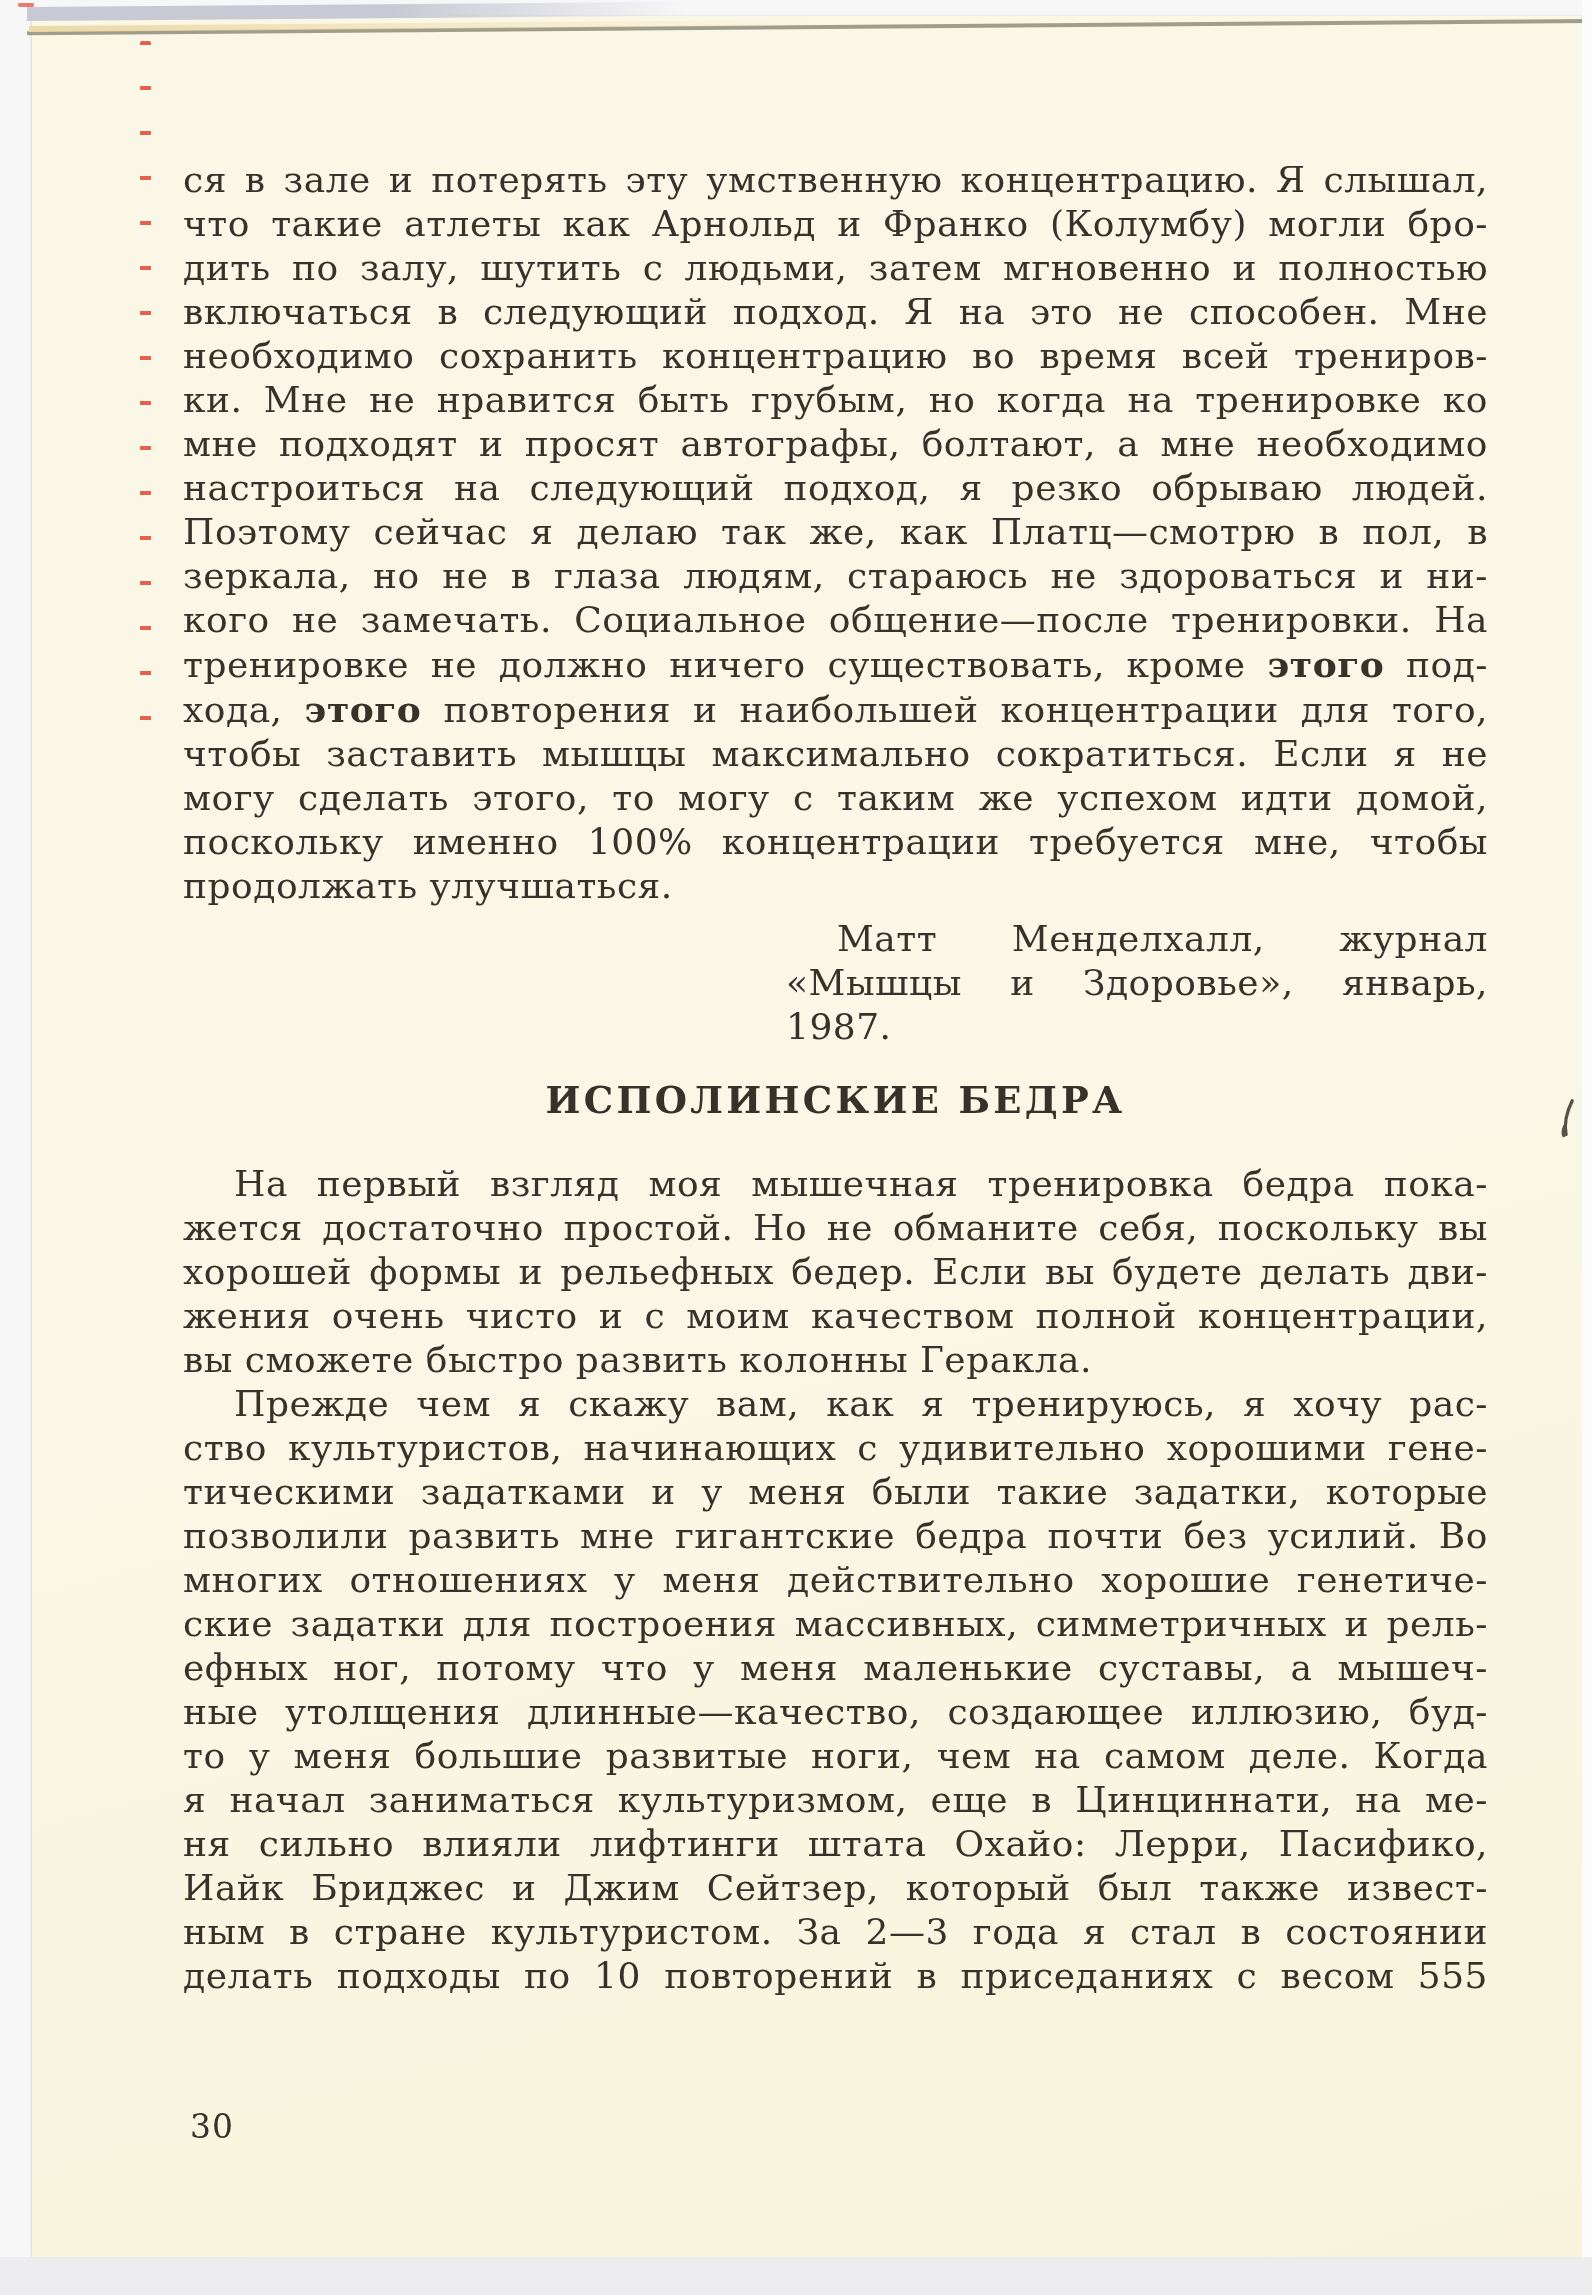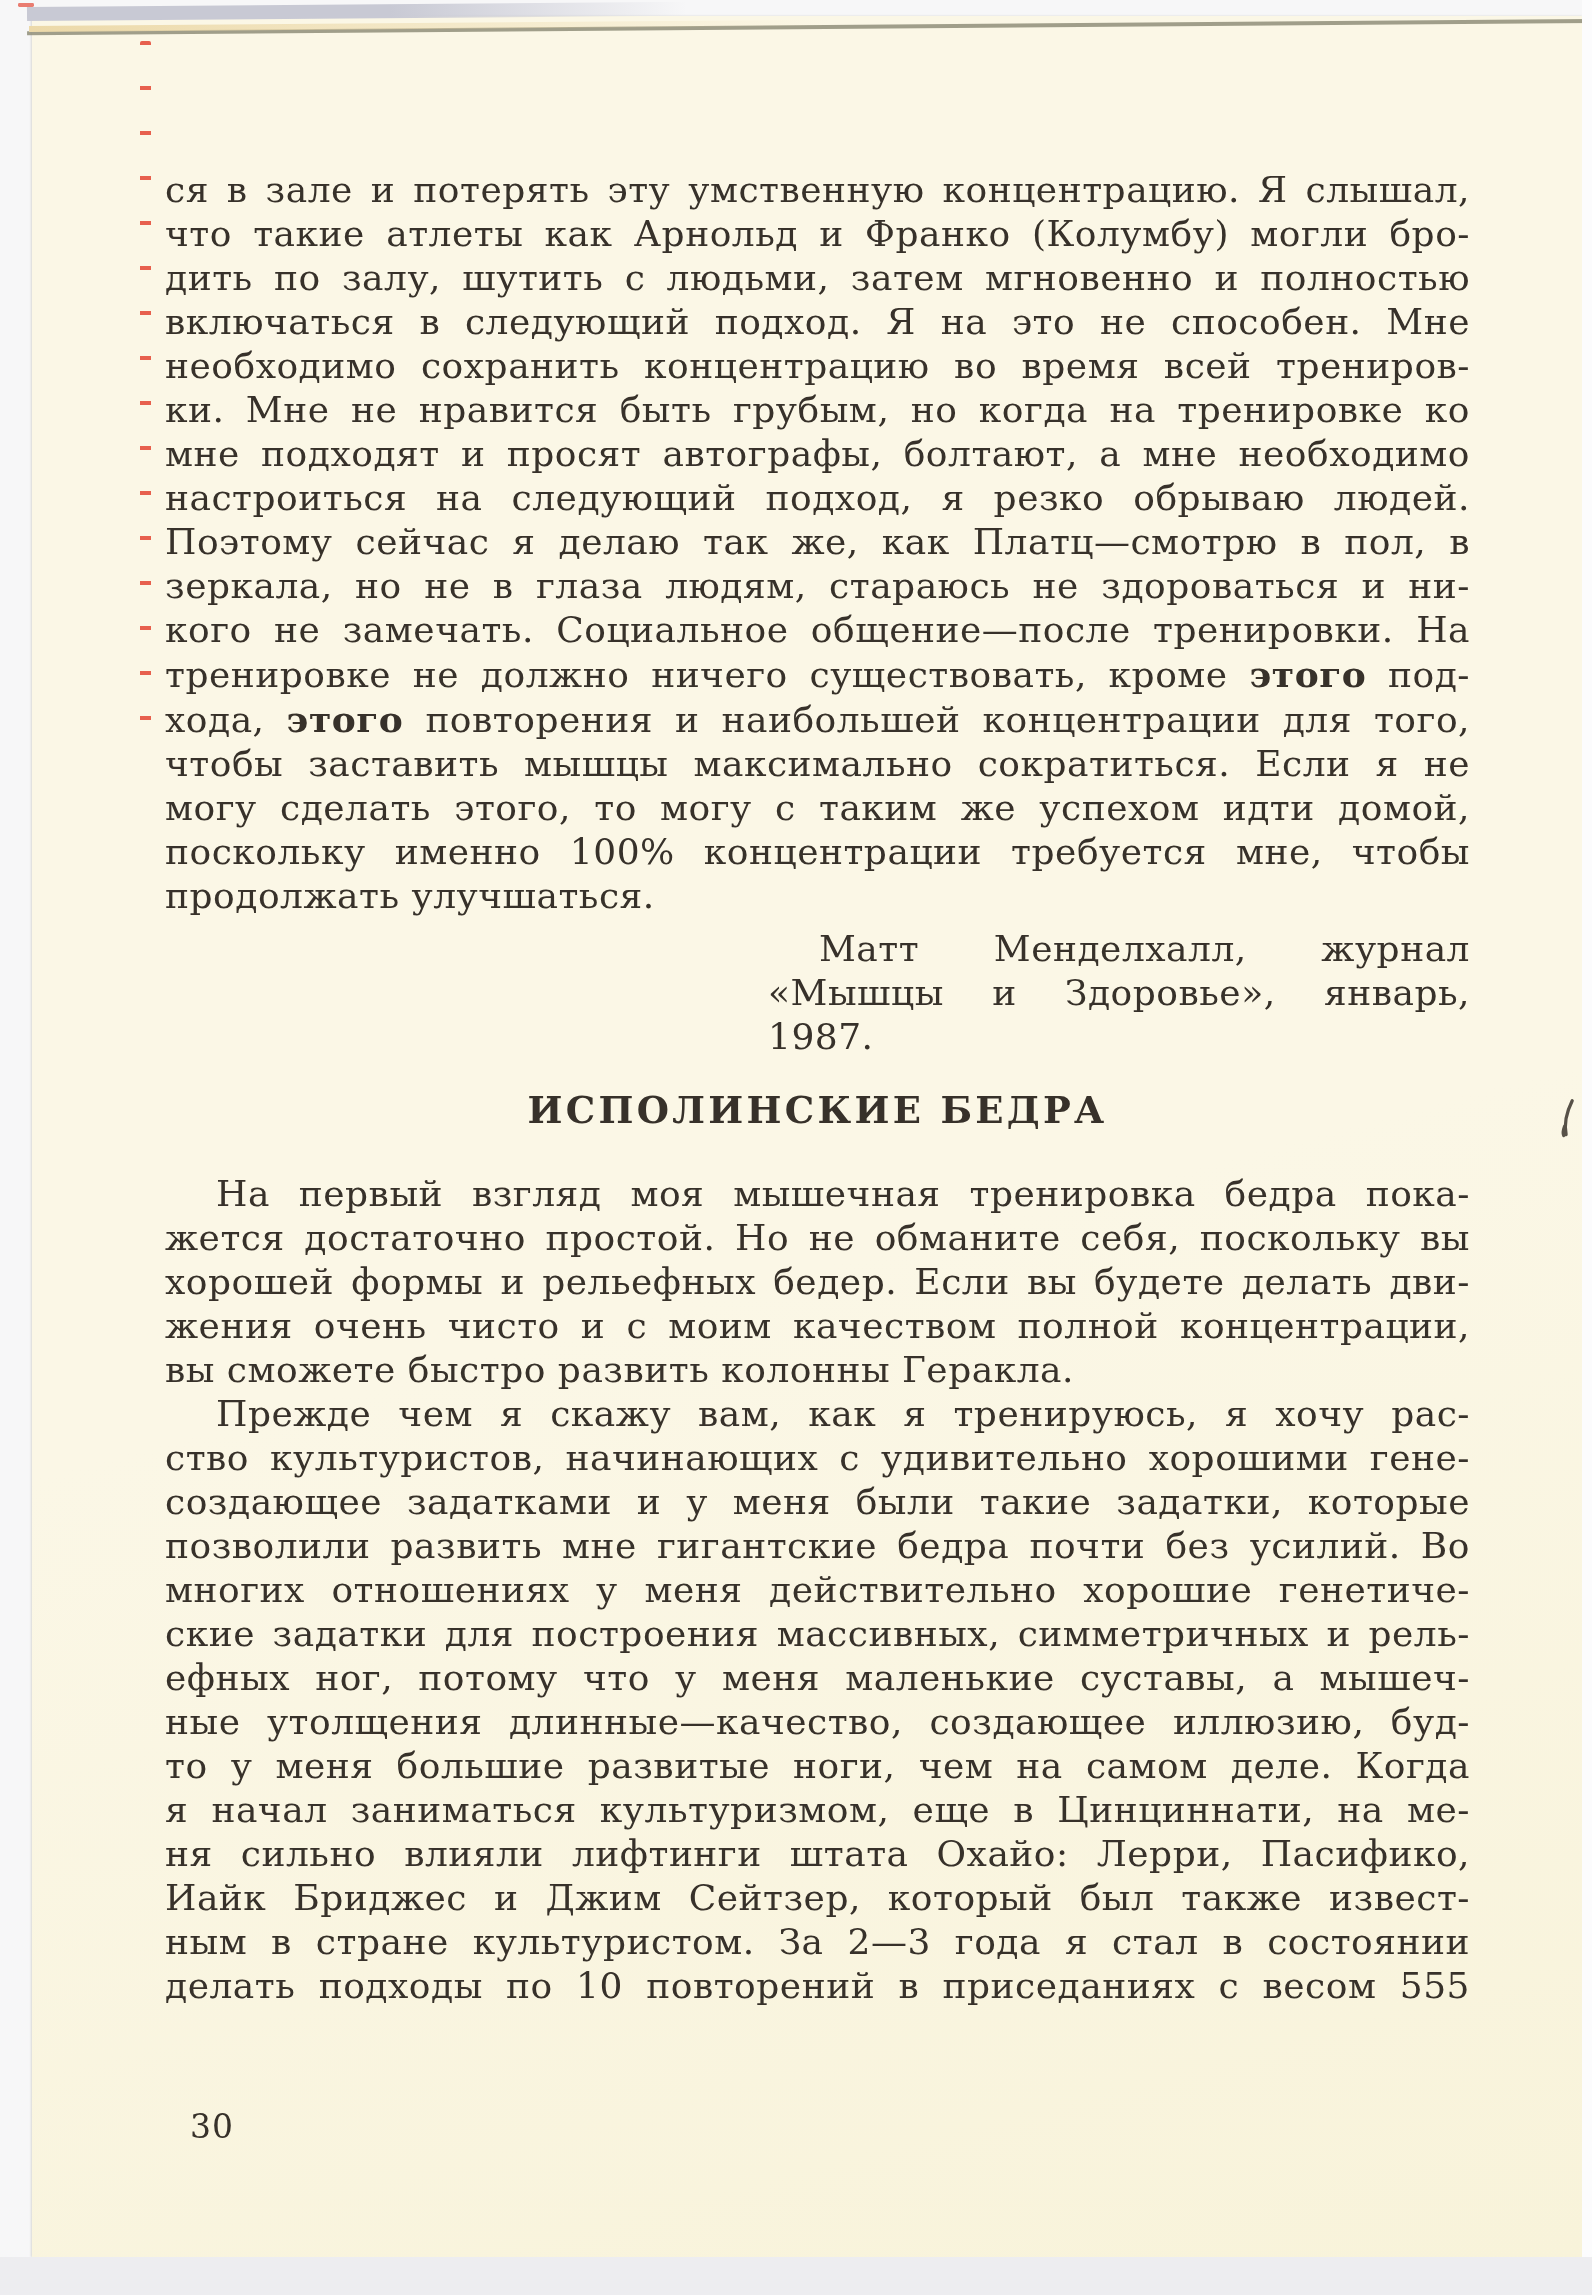--- a/index.html
+++ b/index.html
@@ -46,22 +46,22 @@
     position:absolute; left:140px; top:41px; width:11.3px; height:709px;
     background:repeating-linear-gradient(180deg,var(--red) 0 4.2px,rgba(0,0,0,0) 4.2px 45px);
     opacity:.8; border-radius:1.9px;
   }
   .corner-mark{
     position:absolute; left:18px; top:2.8px; width:16px; height:4.7px;
     background:var(--red); opacity:.65; border-radius:1.4px;
   }
   .pen-mark{ position:absolute; left:1558px; top:1098px; }
   .flow{
-    position:absolute; left:165px; top:158px; width:1305px;
-    font-size:36px; line-height:44px; letter-spacing:0.5px;margin-top:10px;
+    position:absolute; left:183px; top:158px; width:1305px;
+    font-size:36px; line-height:44px; letter-spacing:0.5px;
   }
   .line{ text-align:justify; white-space:nowrap; }
   .line.j{ text-align:justify; text-align-last:justify; white-space:normal; }
   .line.ind{ text-indent:51px; }
   .b{ font-weight:bold; }
   .attribution{
     margin-top:9.4px; margin-left:603px; width:702px;
   }
   .heading{
     margin-top:28px; text-align:center; font-weight:bold;
@@ -122,21 +122,21 @@
   <div class="para2">
       <div class="line j ind"><span>На первый взгляд моя мышечная тренировка бедра пока-</span></div>
       <div class="line j"><span>жется достаточно простой. Но не обманите себя, поскольку вы</span></div>
       <div class="line j"><span>хорошей формы и рельефных бедер. Если вы будете делать дви-</span></div>
       <div class="line j"><span>жения очень чисто и с моим качеством полной концентрации,</span></div>
       <div class="line"><span>вы сможете быстро развить колонны Геракла.</span></div>
     </div>
   <div>
       <div class="line j ind"><span>Прежде чем я скажу вам, как я тренируюсь, я хочу рас-</span></div>
       <div class="line j"><span>ство культуристов, начинающих с удивительно хорошими гене-</span></div>
-      <div class="line j"><span>создающее задатками и у меня были такие задатки, которые</span></div>
+      <div class="line j"><span>тическими задатками и у меня были такие задатки, которые</span></div>
       <div class="line j"><span>позволили развить мне гигантские бедра почти без усилий. Во</span></div>
       <div class="line j"><span>многих отношениях у меня действительно хорошие генетиче-</span></div>
       <div class="line j"><span>ские задатки для построения массивных, симметричных и рель-</span></div>
       <div class="line j"><span>ефных ног, потому что у меня маленькие суставы, а мышеч-</span></div>
       <div class="line j"><span>ные утолщения длинные—качество, создающее иллюзию, буд-</span></div>
       <div class="line j"><span>то у меня большие развитые ноги, чем на самом деле. Когда</span></div>
       <div class="line j"><span>я начал заниматься культуризмом, еще в Цинциннати, на ме-</span></div>
       <div class="line j"><span>ня сильно влияли лифтинги штата Охайо: Лерри, Пасифико,</span></div>
       <div class="line j"><span>Иайк Бриджес и Джим Сейтзер, который был также извест-</span></div>
       <div class="line j"><span>ным в стране культуристом. За 2—3 года я стал в состоянии</span></div>

